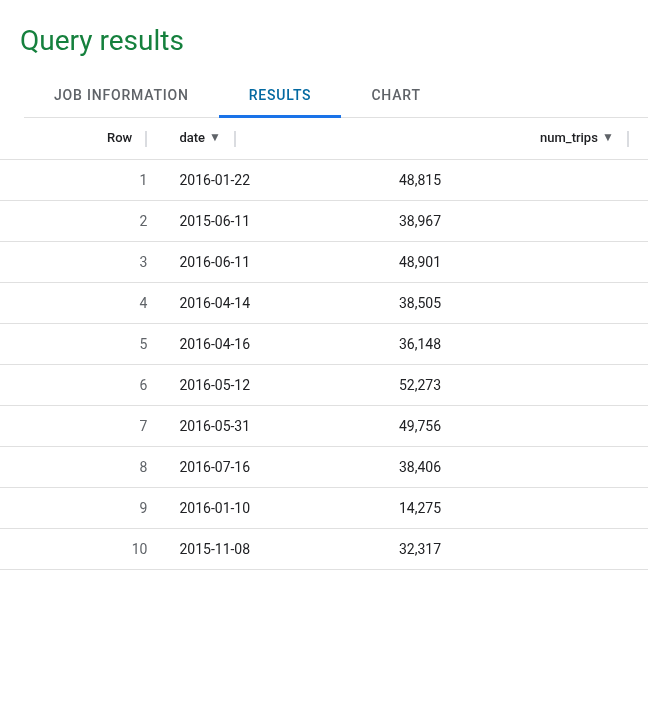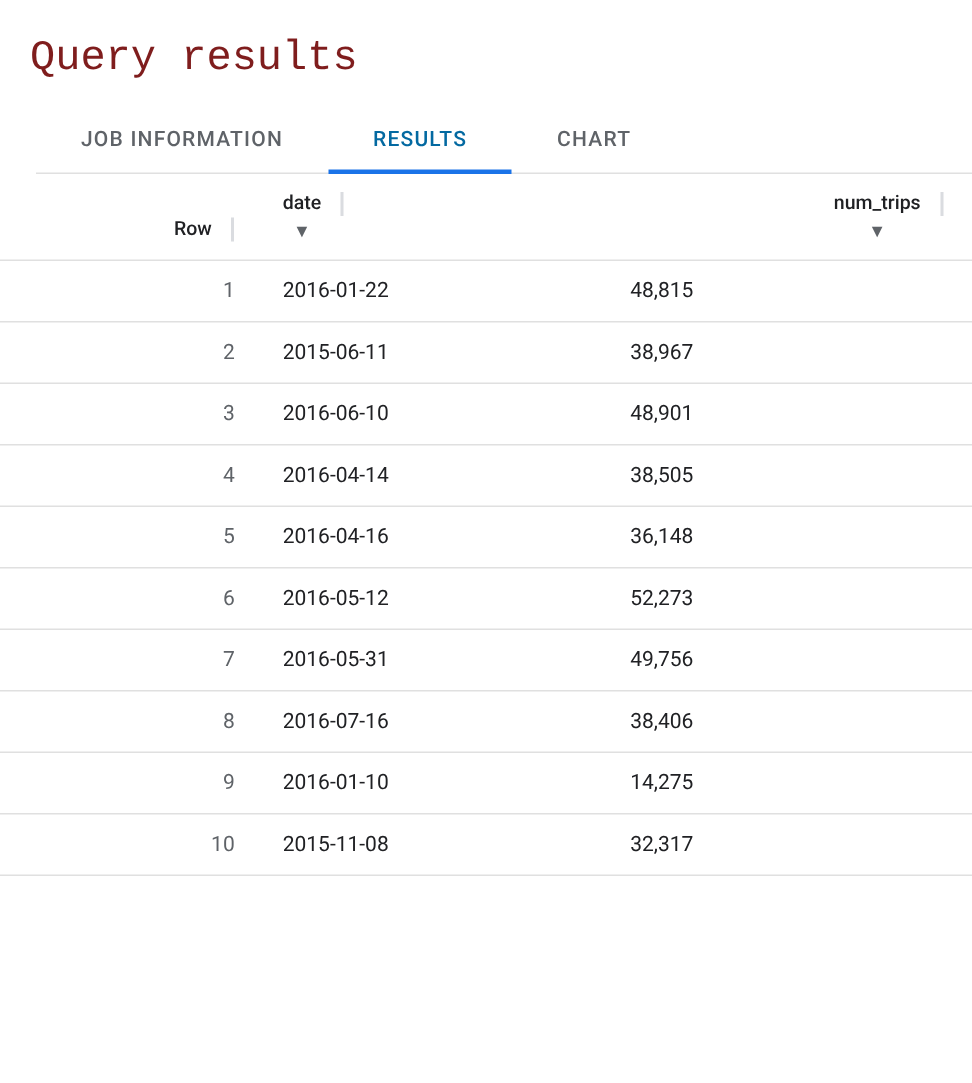--- a/index.html
+++ b/index.html
@@ -13,22 +13,21 @@
       background: #fff;
       color: #202124;
       width: 648px;
       min-height: 722px;
     }
 
     .page-title {
       font-size: 28px;
       font-weight: 400;
       padding: 24px 20px 16px 20px;
-      color: #7f1d1d;
-      font-family: Liberation Mono, monospace;
+      color: #15803d;
     }
 
     .tabs-container {
       display: flex;
       border-bottom: 1px solid #e0e0e0;
       padding: 0 0px;
       margin-left: 24px;
     }
 
     .tab {
@@ -76,23 +75,21 @@
       padding: 12px 16px;
       font-weight: 500;
       color: #202124;
       font-size: 13px;
       white-space: nowrap;
       vertical-align: bottom;
     }
 
     .col-header-inner {
       display: inline-flex;
-      align-items: center;
       gap: 4px;
-      flex-direction: column;
     }
 
     .sort-icon {
       font-size: 12px;
       color: #5f6368;
     }
 
     .resize-handle {
       display: inline-block;
       width: 8px;
@@ -172,21 +169,21 @@
           <td class="cell-date">2016-01-22</td>
           <td class="cell-num-trips">48,815</td>
         </tr>
         <tr>
           <td class="cell-row">2</td>
           <td class="cell-date">2015-06-11</td>
           <td class="cell-num-trips">38,967</td>
         </tr>
         <tr>
           <td class="cell-row">3</td>
-          <td class="cell-date">2016-06-10</td>
+          <td class="cell-date">2016-06-11</td>
           <td class="cell-num-trips">48,901</td>
         </tr>
         <tr>
           <td class="cell-row">4</td>
           <td class="cell-date">2016-04-14</td>
           <td class="cell-num-trips">38,505</td>
         </tr>
         <tr>
           <td class="cell-row">5</td>
           <td class="cell-date">2016-04-16</td>

